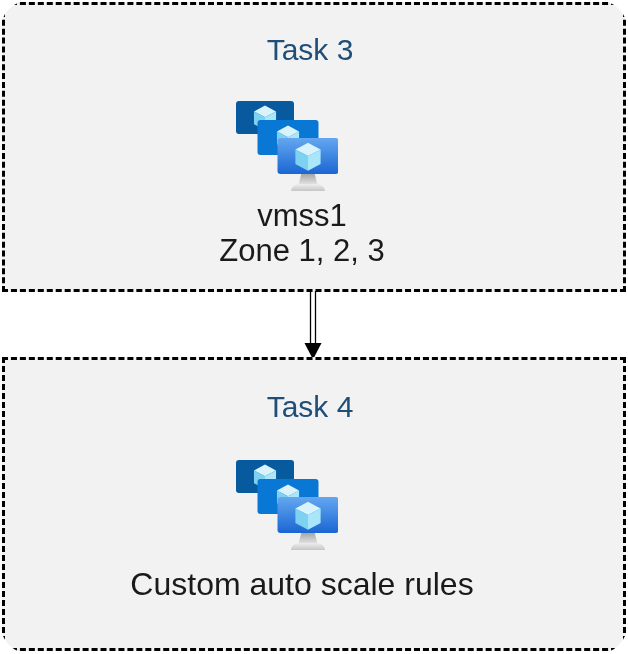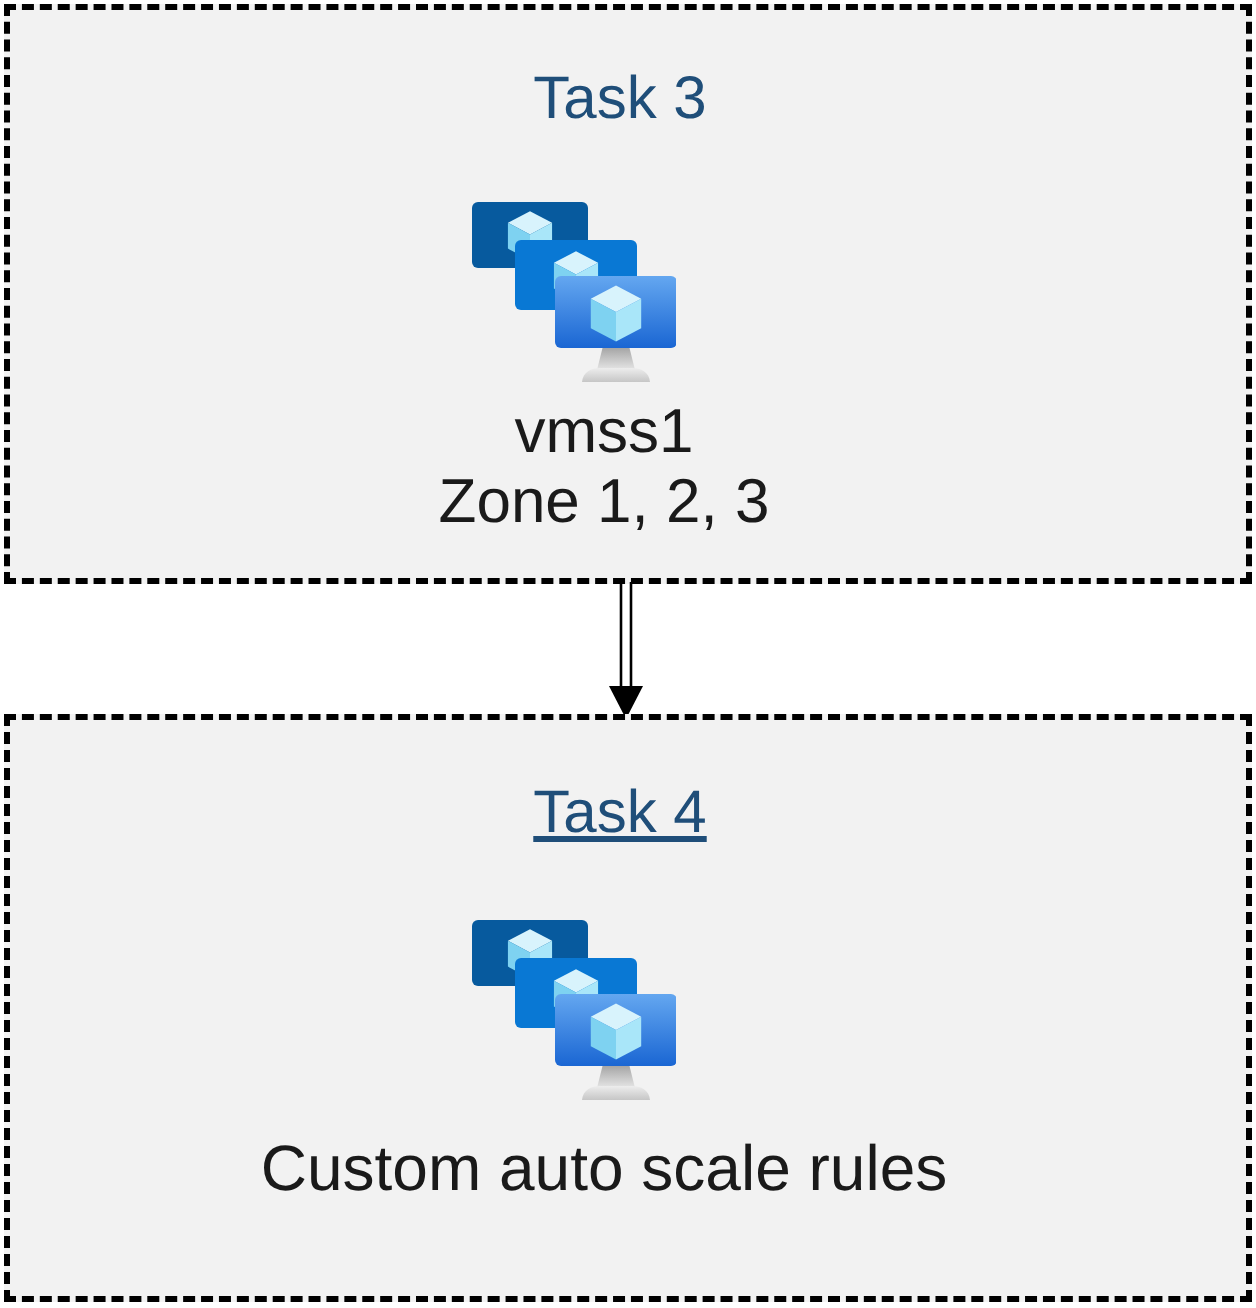--- a/index.html
+++ b/index.html
@@ -3,20 +3,21 @@
 <meta charset="utf-8">
 <style>
   html, body { margin: 0; padding: 0; background: #ffffff; }
   .canvas {
     position: relative;
     width: 628px;
     height: 654px;
     background: #ffffff;
     font-family: "Liberation Sans", sans-serif;
     overflow: hidden;
+    border-radius: 31px;
   }
   .task-box {
     position: absolute;
     left: 2px;
     width: 618px;
     background: #f2f2f2;
     border: 3px dashed #000000;
   }
   .box-top    { top: 2px;   height: 284px; }
   .box-bottom { top: 357px; height: 288px; }
@@ -25,21 +26,21 @@
     position: absolute;
     top: 26px;
     left: 0;
     width: 100%;
     text-align: center;
     font-size: 30px;
     line-height: 38px;
     color: #1f4e79;
     transform: translateX(-4px);
   }
-  .box-bottom .box-title { top: 28px; text-decoration: underline; }
+  .box-bottom .box-title { top: 28px; }
 
   .icon-wrap {
     position: absolute;
     left: 231px;
     width: 102px;
     height: 91px;
   }
   .box-top .icon-wrap    { top: 96px; }
   .box-bottom .icon-wrap { top: 100px; }
 

